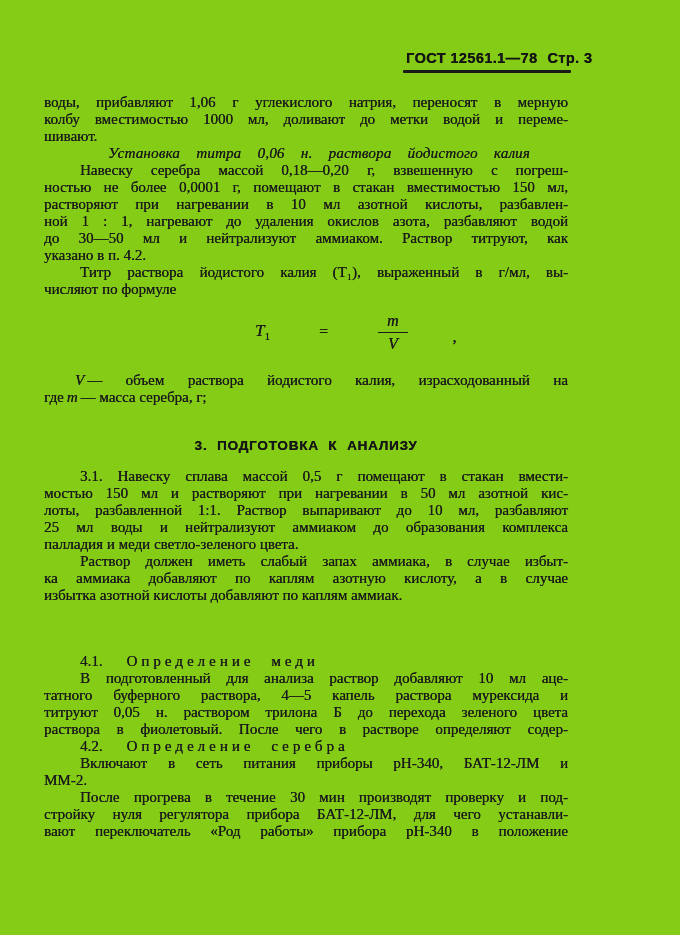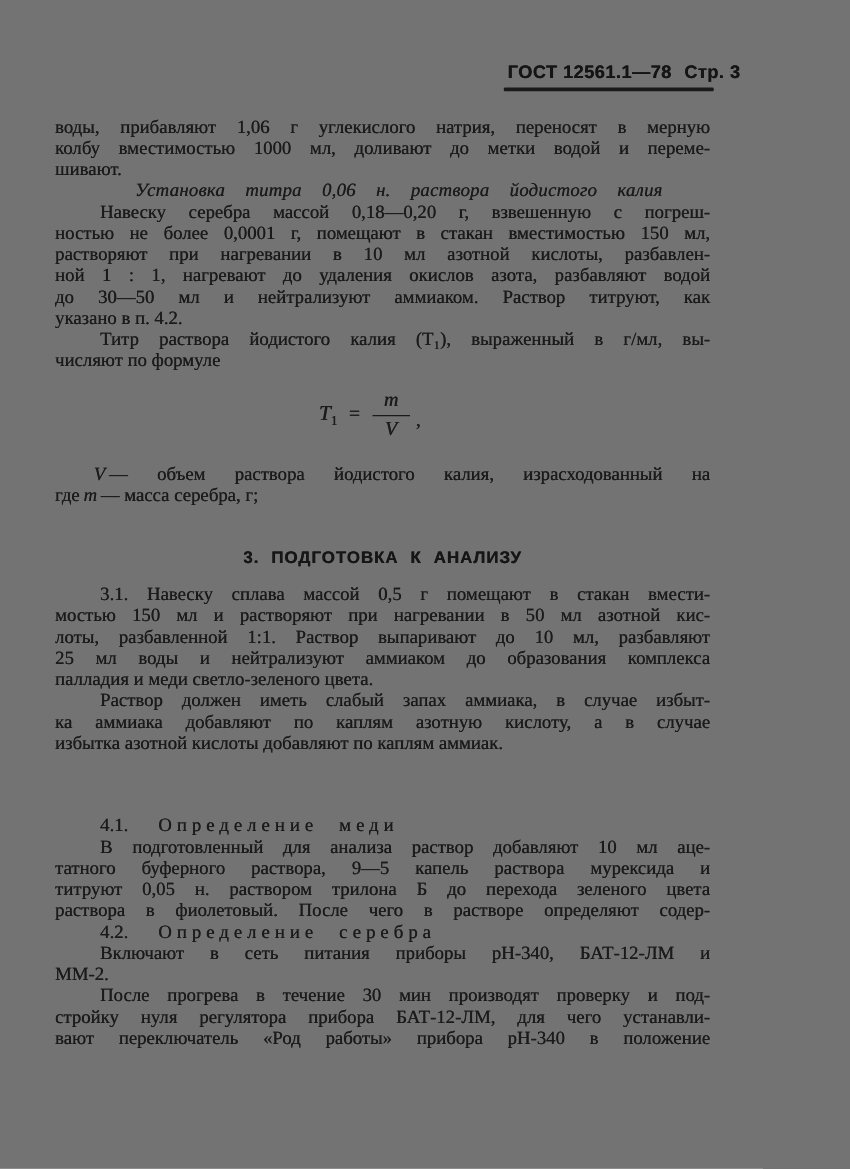--- a/index.html
+++ b/index.html
@@ -4,21 +4,21 @@
 <style>
   html,body{margin:0;padding:0;}
   body{
     width:680px;height:935px;
     background:#fdfdfb;
     font-family:"Liberation Serif", serif;
     color:#1b1b1b;
     overflow:hidden;
     position:relative;
   }
-  .page{position:absolute;inset:0;background:#737373;}
+  .page{position:absolute;inset:0;background:#84cc16;}
   
   .running-header{
     position:absolute;left:406px;top:50px;width:170px;
     font-family:"Liberation Sans", sans-serif;
     font-weight:bold;font-size:14.5px;letter-spacing:0.4px;
     white-space:nowrap;color:#151515;
     text-shadow:0.3px 0 0 currentColor;
   }
   .running-header .pg{margin-left:10px;}
   .header-rule{
@@ -63,20 +63,21 @@
     white-space:nowrap;
   }
   .heading3{top:438px;}
   .heading4{top:622px;}
   
   .formula{
     position:absolute;left:255px;top:308px;height:48px;
     display:flex;align-items:center;
     font-size:16px;font-style:italic;
     text-shadow:0.3px 0 0 currentColor;
+    gap:40px;
   }
   .formula .f-lhs{font-size:17px;}
   .formula sub{font-size:11px;font-style:normal;}
   .formula .f-eq{margin:0 9px;font-style:normal;font-size:16px;}
   .frac{display:inline-flex;flex-direction:column;align-items:center;line-height:1;}
   .frac .num{padding:0 10px 3px;}
   .frac .den{border-top:1.6px solid #1b1b1b;padding:3px 10px 0;}
   .f-comma{font-style:normal;margin-left:4px;align-self:flex-end;padding-bottom:10px;}
 </style>
 </head>
@@ -129,21 +130,21 @@
     <div class="line last">палладия и меди светло-зеленого цвета.</div>
     <div class="line indent">Раствор должен иметь слабый запах аммиака, в случае избыт-</div>
     <div class="line">ка аммиака добавляют по каплям азотную кислоту, а в случае</div>
     <div class="line last">избытка азотной кислоты добавляют по каплям аммиак.</div>
   </div>
 
 
   <div class="tblock blockD">
     <div class="line indent spaced-line"><span>4.1.</span><span class="spaced">Определение меди</span></div>
     <div class="line indent">В подготовленный для анализа раствор добавляют 10 мл аце-</div>
-    <div class="line">татного буферного раствора, 9—5 капель раствора мурексида и</div>
+    <div class="line">татного буферного раствора, 4—5 капель раствора мурексида и</div>
     <div class="line">титруют 0,05 н. раствором трилона Б до перехода зеленого цвета</div>
     <div class="line">раствора в фиолетовый. После чего в растворе определяют содер-</div>
     <div class="line indent spaced-line"><span>4.2.</span><span class="spaced">Определение серебра</span></div>
     <div class="line indent">Включают в сеть питания приборы рН-340, БАТ-12-ЛМ и</div>
     <div class="line last">ММ-2.</div>
     <div class="line indent">После прогрева в течение 30 мин производят проверку и под-</div>
     <div class="line">стройку нуля регулятора прибора БАТ-12-ЛМ, для чего устанавли-</div>
     <div class="line">вают переключатель «Род работы» прибора рН-340 в положение</div>
   </div>
 

